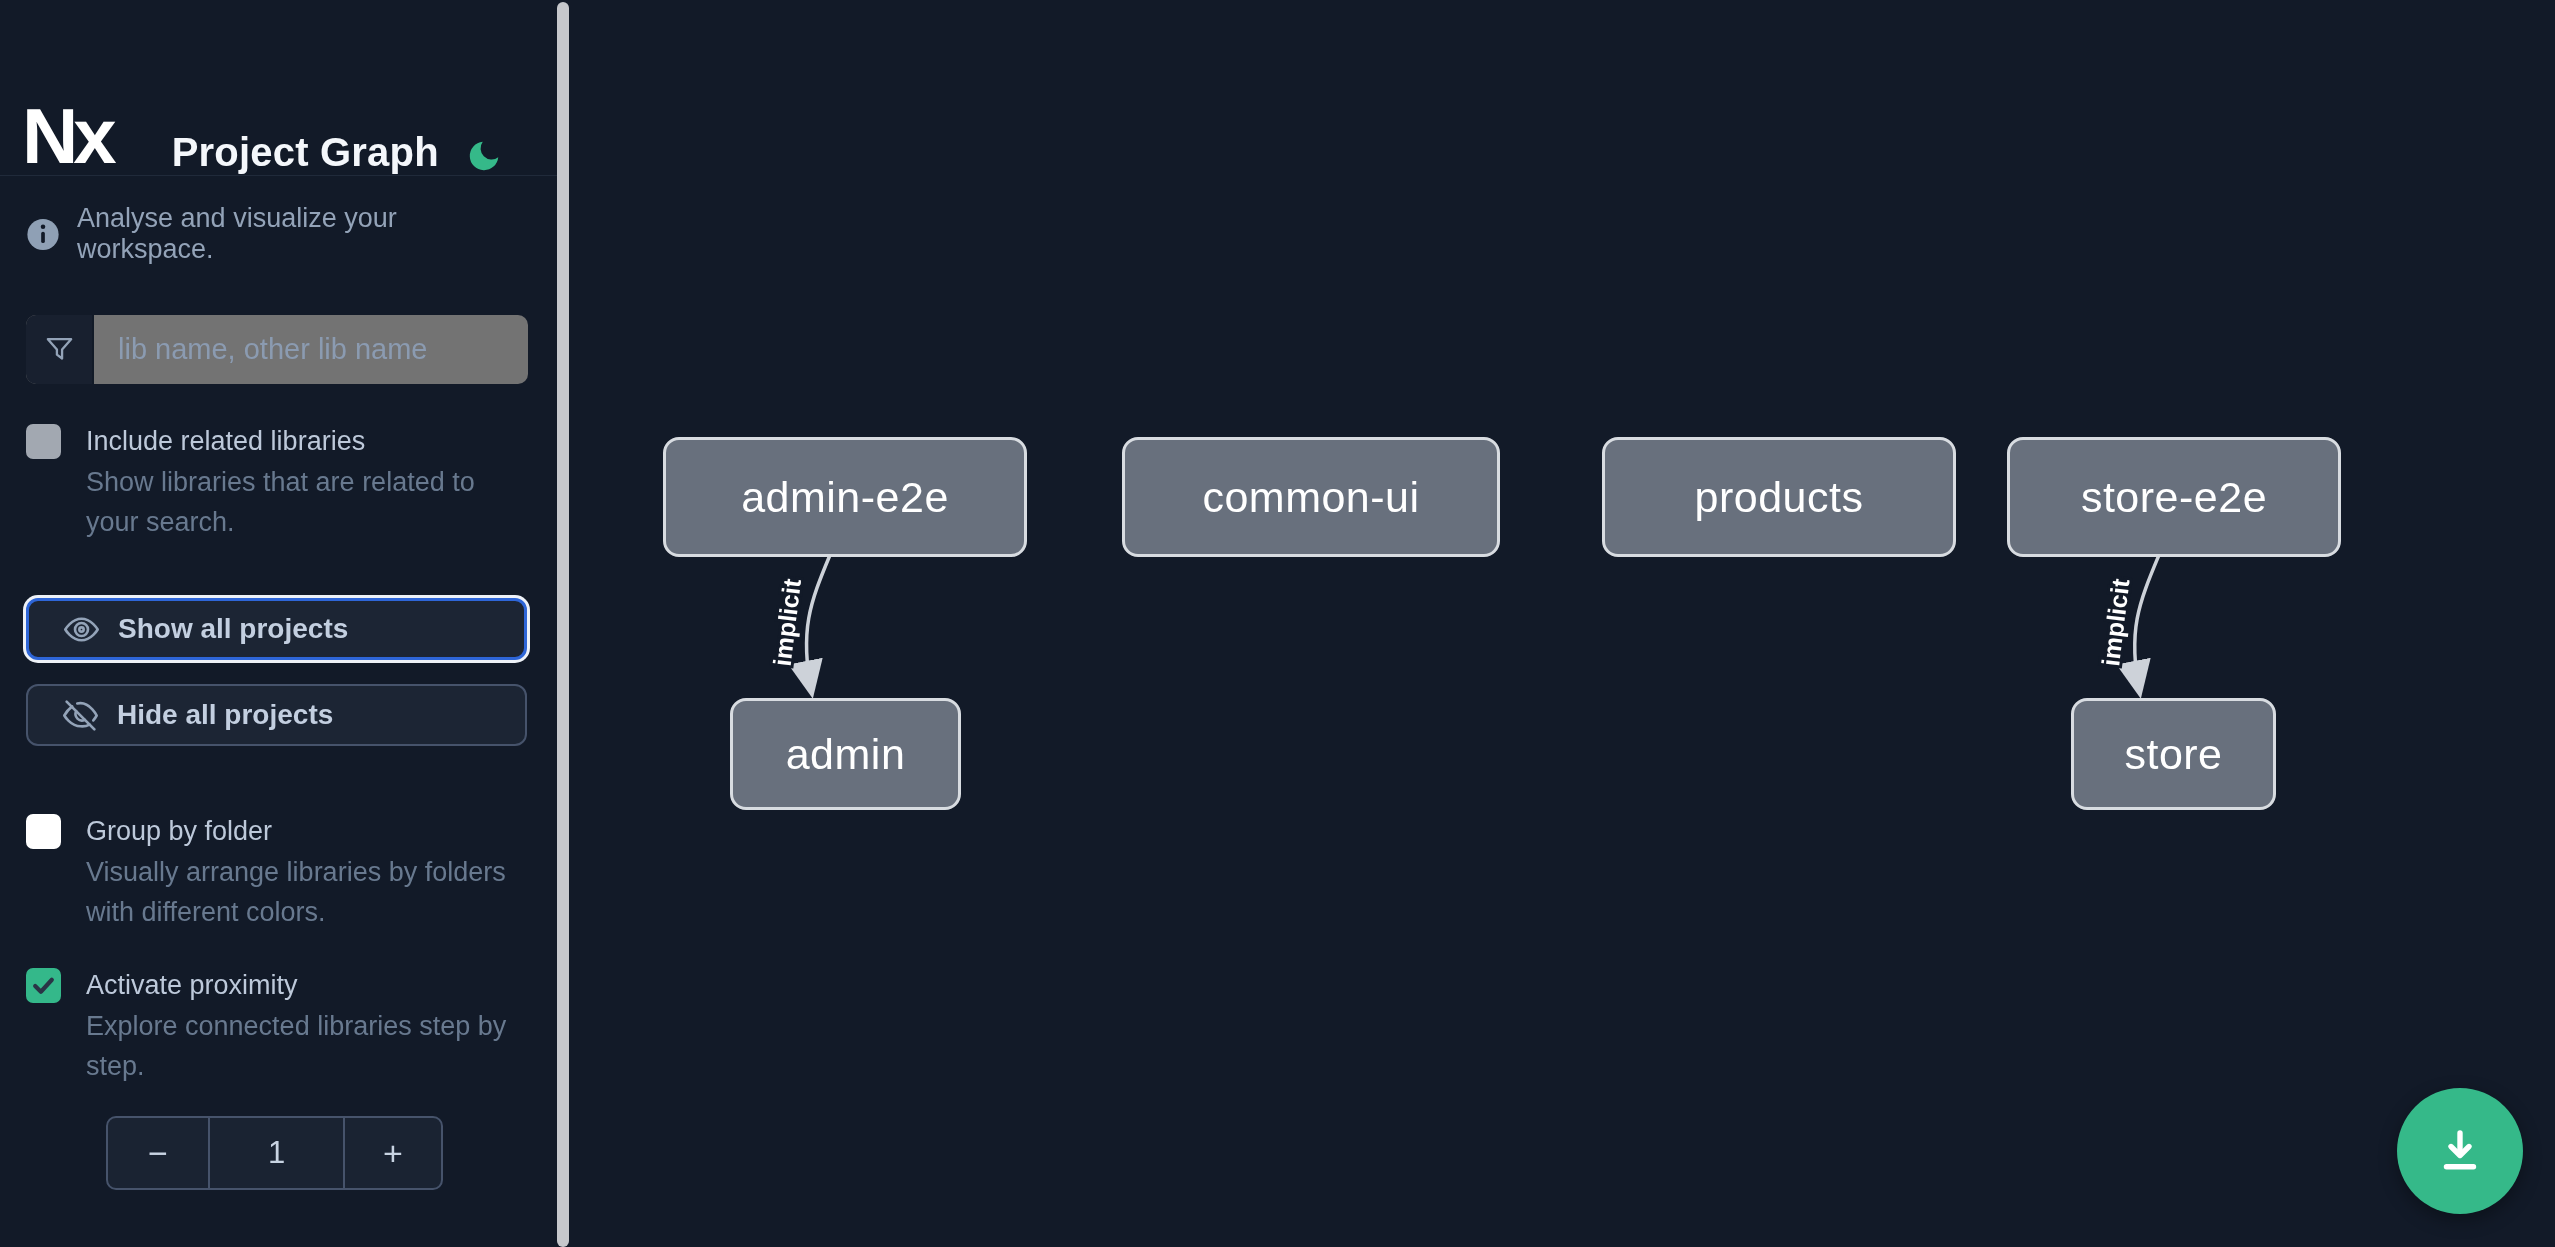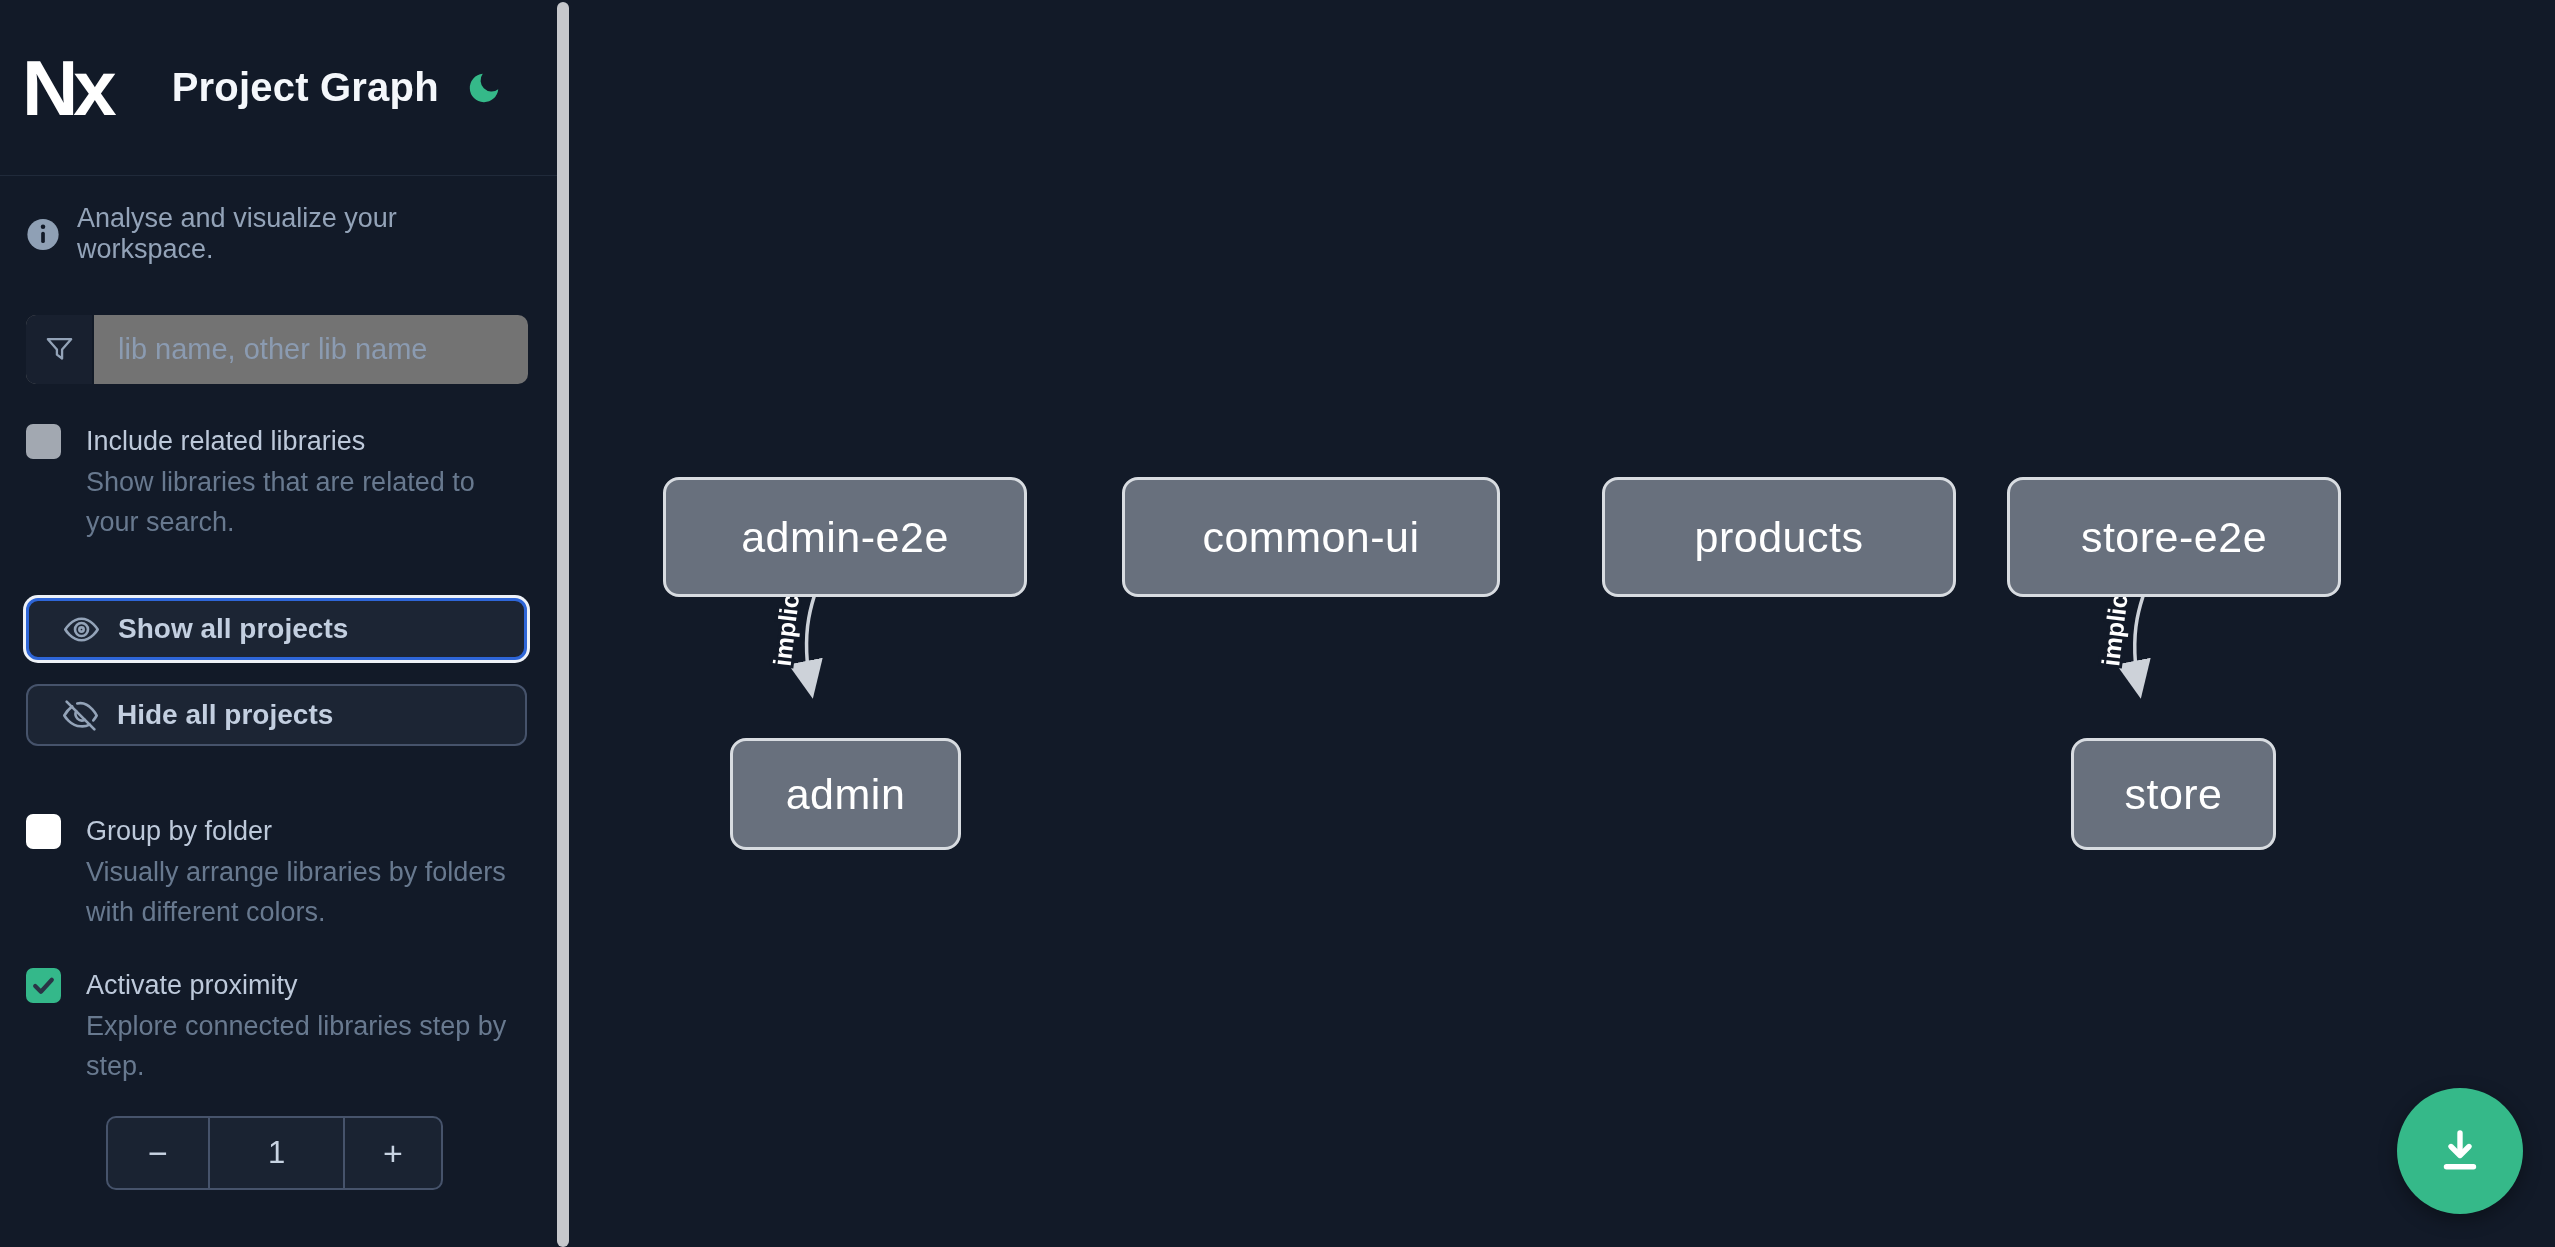--- a/index.html
+++ b/index.html
@@ -5,33 +5,33 @@
   html,body{margin:0;padding:0;background:#0c1220;overflow:hidden;}
   *{box-sizing:border-box;}
   .app{position:relative;width:2555px;height:1247px;background:#121a28;
        font-family:"Liberation Sans",sans-serif;overflow:hidden;}
 
   
   .canvas{position:absolute;inset:0;z-index:1;}
   .edges{position:absolute;inset:0;width:100%;height:100%;}
   .node{position:absolute;display:flex;align-items:center;justify-content:center;
         background:#68707d;border:3px solid #d8dce1;border-radius:16px;
-        color:#ffffff;font-size:43px;letter-spacing:0.5px;cursor:pointer;margin-top:40px;}
+        color:#ffffff;font-size:43px;letter-spacing:0.5px;cursor:pointer;}
   .edge-label{fill:#ffffff;font-size:25px;font-weight:700;
         paint-order:stroke;stroke:#121a28;stroke-width:6px;
         font-family:"Liberation Sans",sans-serif;}
 
   .fab{position:absolute;left:2397px;top:1088px;width:126px;height:126px;border-radius:50%;
        background:#35b989;border:none;display:flex;align-items:center;justify-content:center;
        cursor:pointer;box-shadow:0 6px 18px rgba(0,0,0,.35);}
 
   
   .sidebar{position:absolute;left:0;top:0;width:558px;height:1247px;background:#121a28;
            z-index:3;color:#c3cedd;}
-  .sb-header{height:176px;display:flex;align-items:center;padding-left:22px;
+  .sb-header{height:176px;display:flex;align-items:flex-end;padding-left:22px;
              border-bottom:1px solid #202a3a;}
   .logo{color:#ffffff;font-size:78px;font-weight:900;letter-spacing:-5px;line-height:1;}
   .page-title{margin:0 0 0 60px;color:#f4f7fb;font-size:40px;font-weight:700;letter-spacing:0.2px;}
   .theme-btn{margin-left:26px;background:none;border:none;padding:0;cursor:pointer;line-height:0;}
 
   .tagline-row{display:flex;align-items:center;gap:17px;margin:27px 30px 0 26px;}
   .tagline{color:#93a3b8;font-size:27px;}
 
   .search{display:flex;align-items:stretch;margin:50px 30px 0 26px;height:69px;
           border-radius:10px;overflow:hidden;background:#737373;}

